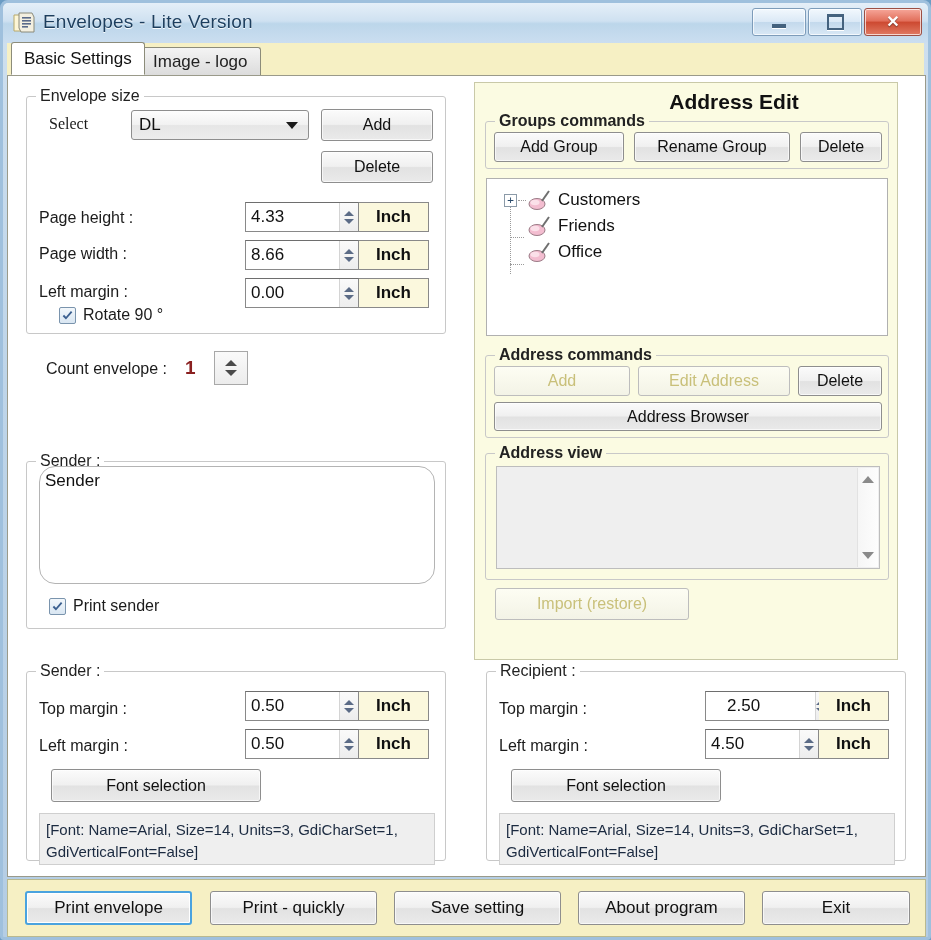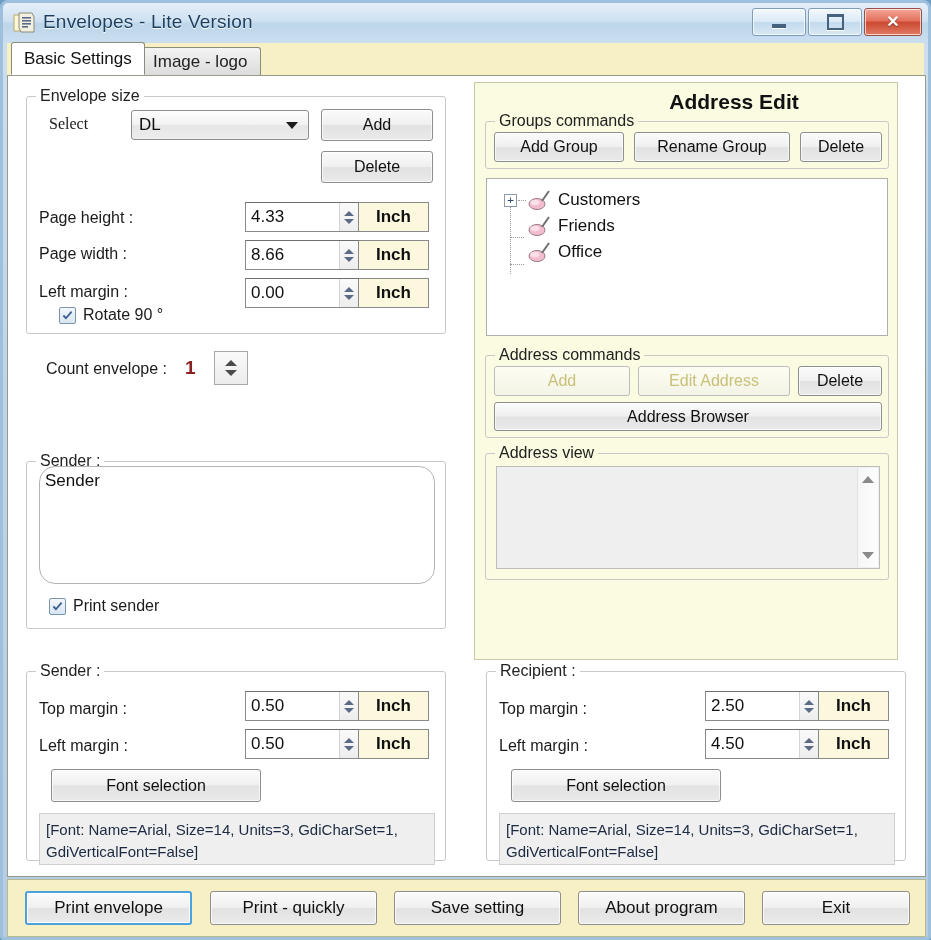--- a/index.html
+++ b/index.html
@@ -78,21 +78,21 @@
     position:absolute;left:4px;top:6px;width:424px;height:578px;
     background:#fbfbe2;border:1px solid #c9c9a8;box-sizing:border-box;padding-left:48px;
   }
 
   
   .gb{position:absolute;box-sizing:border-box;border:1px solid #c8c8c8;border-radius:3px;}
   .gb > .gb-title{
     position:absolute;top:-10px;left:9px;padding:0 4px;
     font-size:16px;color:#222;background:#fff;white-space:nowrap;
   }
-  .gb.cream > .gb-title{background:#fbfbe2;}
+  .gb.cream > .gb-title{background:#fbfbe2;font-weight:bold;}
 
   .lbl{position:absolute;font-size:16px;color:#1b1b1b;white-space:nowrap;}
 
   
   .btn{
     position:absolute;box-sizing:border-box;
     border:1px solid #8e8e8e;border-radius:3px;
     background:linear-gradient(to bottom,#fbfbfb 0%,#f0f0f0 48%,#e2e2e2 52%,#eaeaea 100%);
     display:flex;align-items:center;justify-content:center;
     font-size:16px;color:#111;cursor:default;white-space:nowrap;
@@ -372,27 +372,28 @@
         <div class="gb cream" style="left:10px;top:370px;width:404px;height:127px;">
           <div class="gb-title">Address view</div>
           <div class="roview" style="left:10px;top:12px;width:384px;height:103px;">
             <div class="vscroll">
               <div class="sarrow up"></div>
               <div class="sarrow dn"></div>
             </div>
           </div>
         </div>
 
+        <div class="btn disabled" style="left:20px;top:505px;width:194px;height:32px;">Import (restore)</div>
       </div>
 
       <div class="gb" style="left:16px;top:595px;width:420px;height:190px;">
         <div class="gb-title">Recipient :</div>
 
         <div class="lbl" style="left:12px;top:28px;">Top margin  :</div>
-        <div class="spin" style="left:218px;top:19px;width:114px;">
+        <div class="spin" style="left:218px;top:19px;width:114px;padding-left:16px;">
           <span class="sval">2.50</span>
           <span class="sbtns">
               <i class="sup"></i>
               <i class="sdn"></i>
             </span>
         </div>
         <div class="inchbox" style="left:332px;top:19px;">Inch</div>
 
         <div class="lbl" style="left:12px;top:65px;">Left margin :</div>
         <div class="spin" style="left:218px;top:57px;width:114px;">

